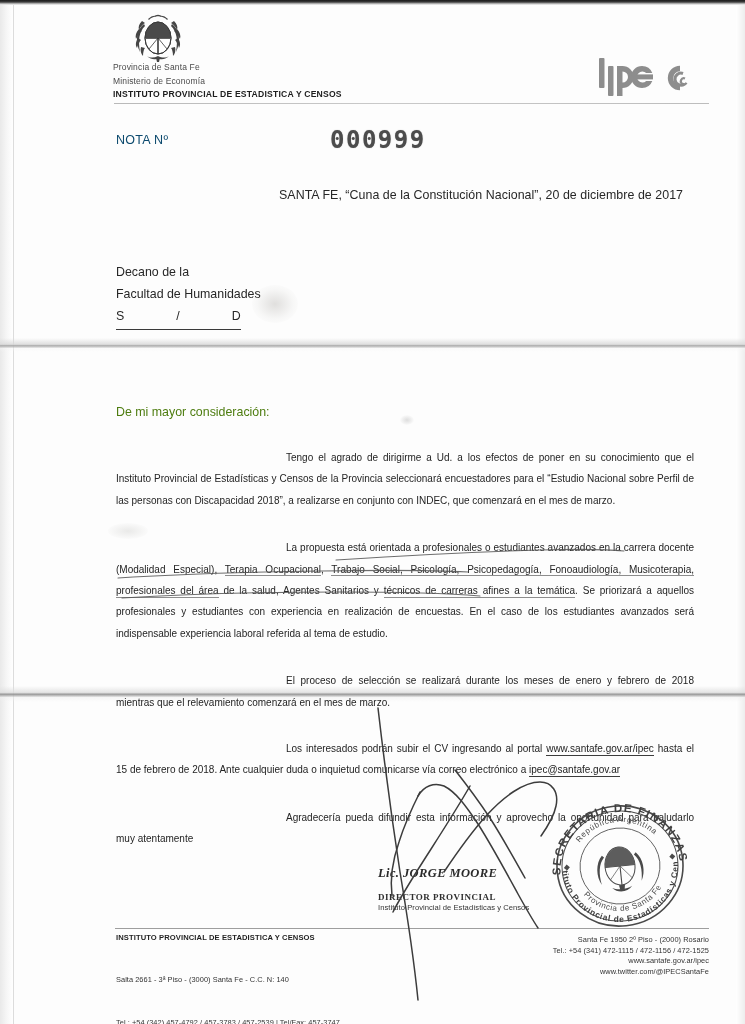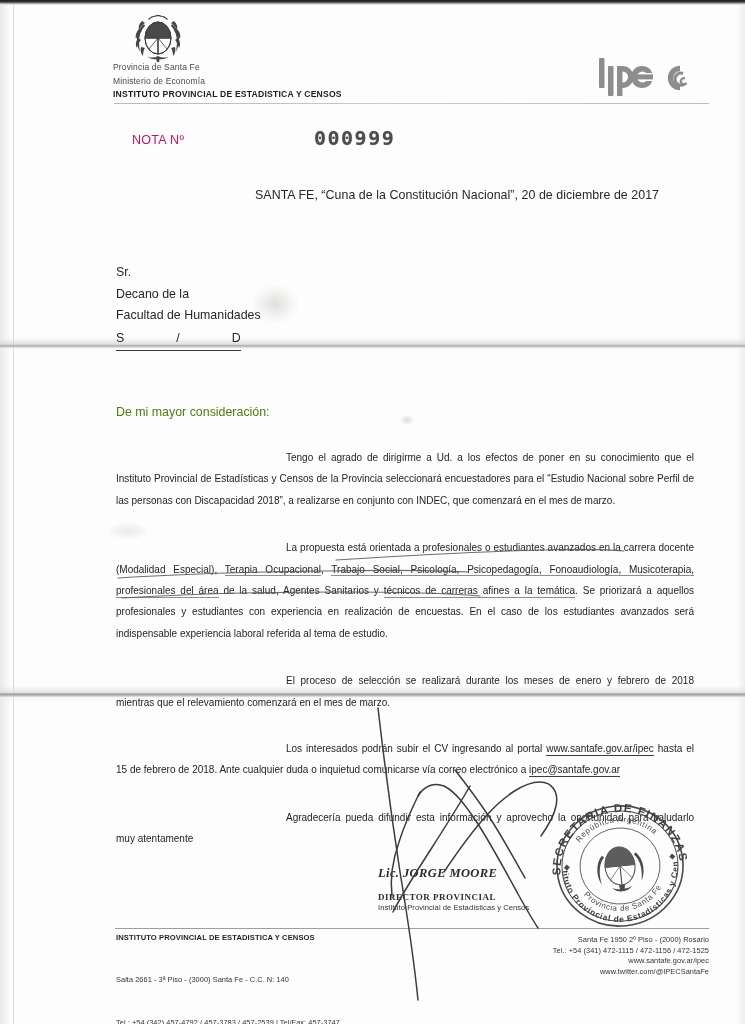--- a/index.html
+++ b/index.html
@@ -30,25 +30,25 @@
   .crest{position:absolute;left:130px;top:12px;width:56px;height:52px;}
   .org-lines{position:absolute;left:113px;top:62px;}
   .org-1{font-size:8.5px;color:#4a4a4a;letter-spacing:.15px;line-height:11px;}
   .org-2{font-size:8.5px;color:#4a4a4a;letter-spacing:.15px;line-height:12px;margin-top:2px;}
   .org-3{font-size:8.6px;color:#1d1d1d;font-weight:bold;letter-spacing:.2px;line-height:12px;margin-top:1px;}
   .logo{position:absolute;right:38px;top:54px;width:112px;height:44px;}
   .header-rule{position:absolute;left:114px;top:103px;width:595px;height:1px;
     background:linear-gradient(to right,#b9b9b9 0%,#c9c9c9 45%,#bdbdbd 100%);}
 
   
-  .nota-label{position:absolute;left:116px;top:133px;font-size:12.5px;letter-spacing:.3px;color:#be185d;z-index:12;margin-left:16px;}
-  .nota-number{position:absolute;left:314px;top:126px;font-size:20px;z-index:12;
+  .nota-label{position:absolute;left:116px;top:133px;font-size:12.5px;letter-spacing:.3px;color:#0c4a6e;z-index:12;}
+  .nota-number{position:absolute;left:330px;top:126px;font-size:24px;z-index:12;
     font-family:"DejaVu Sans Mono","Liberation Mono",monospace;letter-spacing:1.5px;color:#4c4c4c;font-weight:600;
     text-shadow:0 0 1px rgba(90,90,90,.55);text-align:right;}
-  .place-date{position:absolute;left:255px;top:188px;font-size:12.4px;color:#272727;z-index:12;letter-spacing:.05px;}
+  .place-date{position:absolute;left:279px;top:188px;font-size:12.4px;color:#272727;z-index:12;letter-spacing:.05px;}
 
   
   .recipient{position:absolute;left:116px;top:262px;z-index:12;font-size:12.4px;line-height:21.5px;color:#272727;}
   .sd-line{margin-top:1px;display:inline-block;border-bottom:1px solid #3a3a3a;padding-bottom:1px;}
   .sd-line .gap{display:inline-block;width:52px;}
 
   
   .body-wrap{position:absolute;left:116px;top:405px;width:578px;z-index:12;}
   .salutation{font-size:12.4px;color:#4d7c0f;margin-bottom:28px;}
   p.para{font-size:10px;line-height:21.4px;color:#242424;text-align:justify;margin:0 0 26px 0;
@@ -141,21 +141,20 @@
 
   <div class="header-rule"></div>
 </div>
 
 <div class="nota-label">NOTA Nº</div>
 <div class="nota-number">000999</div>
 
 <div class="place-date">SANTA FE, “Cuna de la Constitución Nacional”,  20 de diciembre de 2017</div>
 
 <div class="recipient">
-  <div>Sr.</div>
   <div>Decano de la</div>
   <div>Facultad de Humanidades</div>
   <div class="sd-line"><span>S</span><span class="gap"></span><span>/</span><span class="gap"></span><span>D</span></div>
 </div>
 
 <div class="body-wrap">
   <div class="salutation">De mi mayor consideración:</div>
 
   <p class="para">Tengo el agrado de dirigirme a Ud. a los efectos de poner en su conocimiento que el Instituto  Provincial de Estadísticas y Censos de la Provincia seleccionará encuestadores para el “Estudio Nacional sobre Perfil de las personas con Discapacidad 2018”, a realizarse en conjunto con INDEC, que comenzará en el mes de marzo.</p>
 

